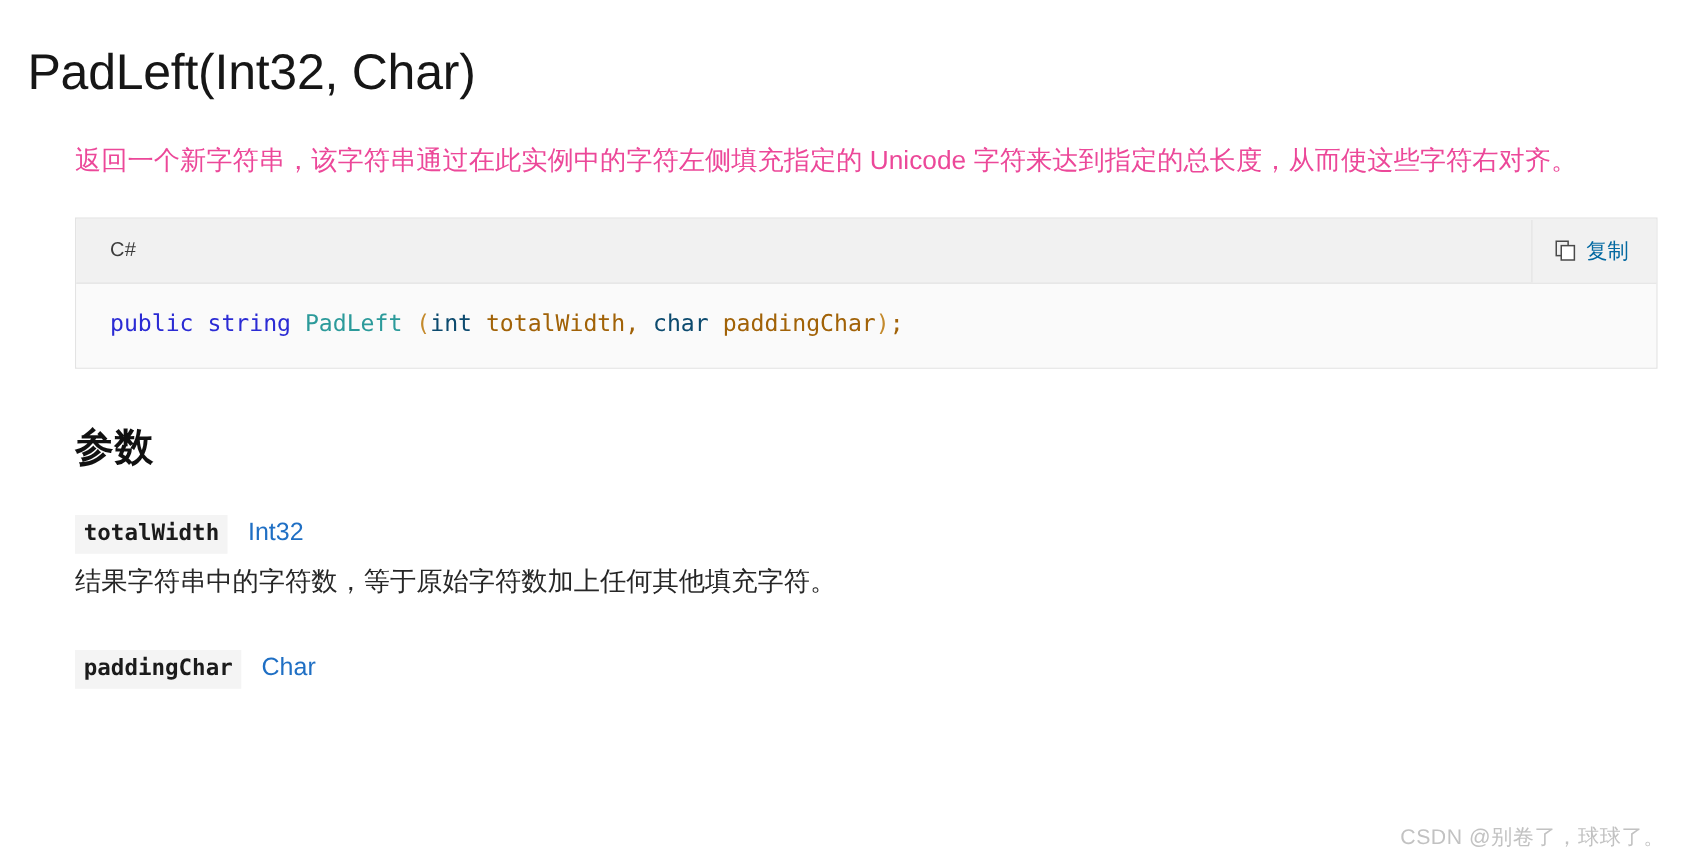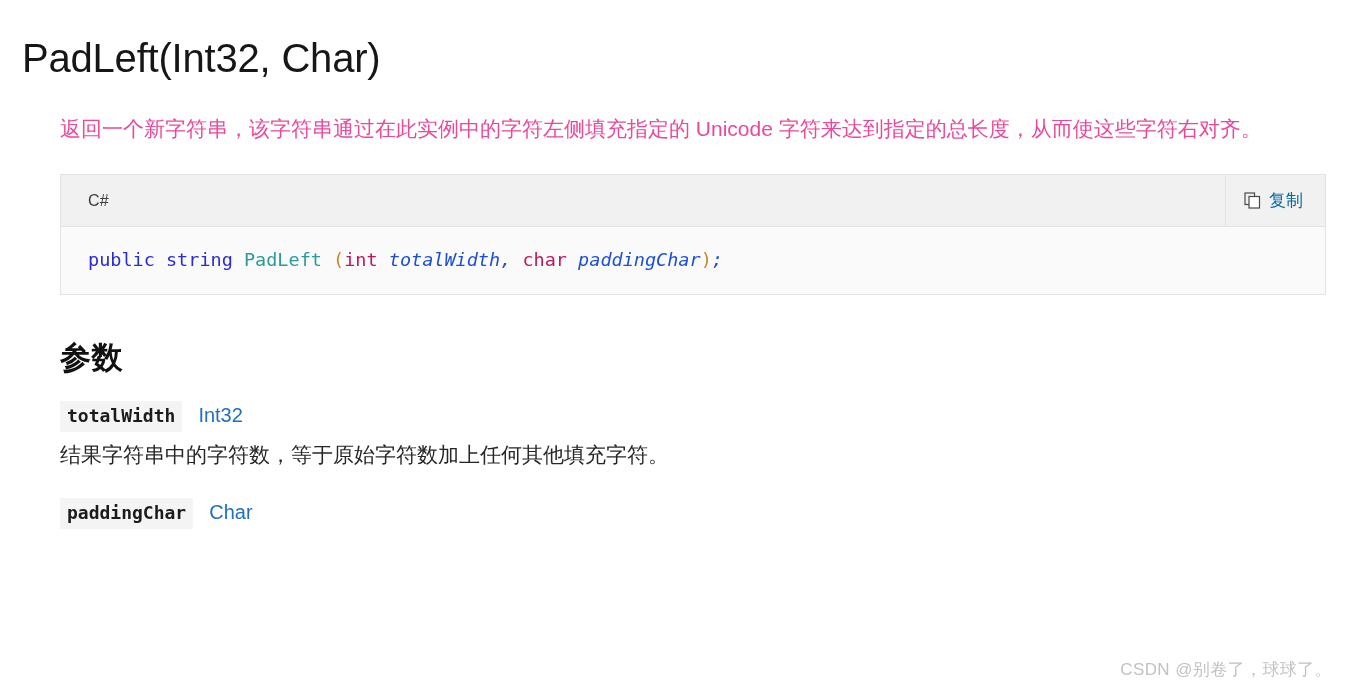--- a/index.html
+++ b/index.html
@@ -97,22 +97,22 @@
     font-family: "DejaVu Sans Mono", "Liberation Mono", monospace;
     font-size: 18.5px;
     line-height: 28px;
     padding-left: 27px;
     white-space: pre;
     color: #2f2f2f;
   }
   .tok-kw       { color: #2b2bd4; }
   .tok-type     { color: #2b9a9a; }
   .tok-punct    { color: #c48a2c; }
-  .tok-kw2      { color: #be185d; }
-  .tok-ident    { color: #1d4ed8; font-style: italic; }
+  .tok-kw2      { color: #0c4a6e; }
+  .tok-ident    { color: #a16207; }
 
   
   .section-heading {
     font-size: 31px;
     font-weight: 700;
     line-height: 42px;
     color: #111111;
     margin: 0 0 22px 0;
     letter-spacing: 0.5px;
   }
@@ -127,20 +127,21 @@
     margin-bottom: 6px;
   }
   .param-name {
     font-family: "DejaVu Sans Mono", "Liberation Mono", monospace;
     font-size: 18px;
     font-weight: 700;
     color: #1b1b1b;
     background: #f4f4f4;
     padding: 4px 7px 5px 7px;
     line-height: 22px;
+    margin-top: 11px;
   }
   .param-type {
     font-size: 20px;
     color: #1f6fc4;
     text-decoration: none;
     cursor: pointer;
     line-height: 26px;
   }
   .param-desc {
     font-size: 21px;

